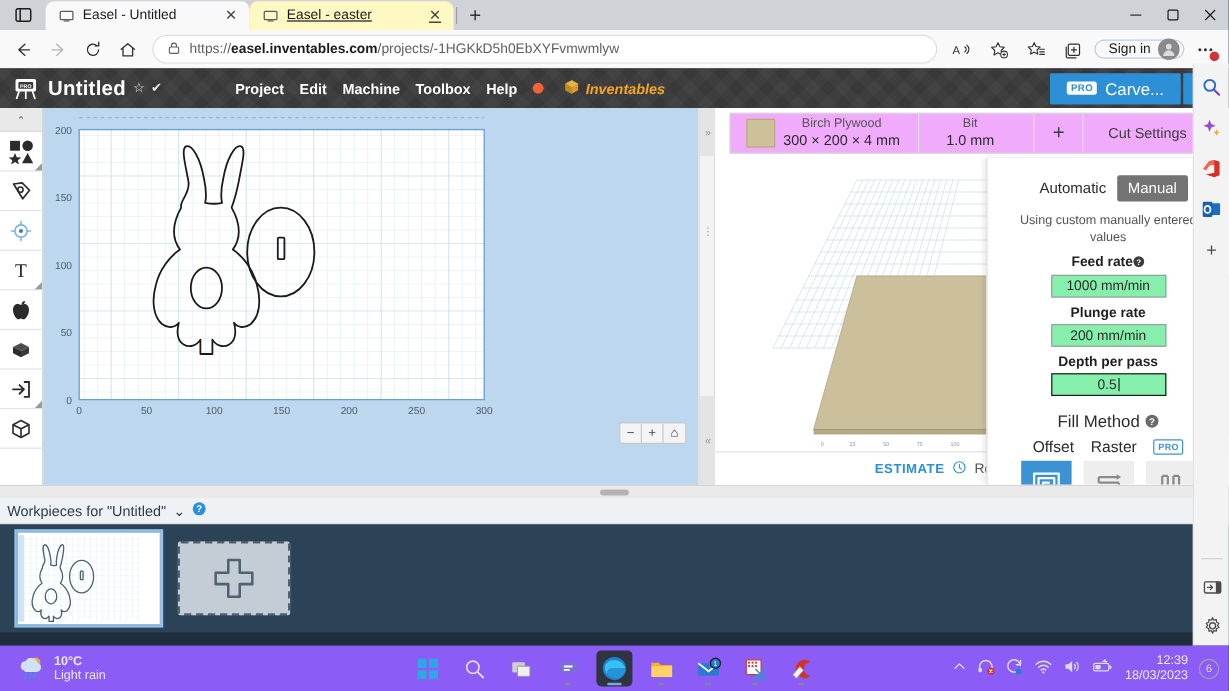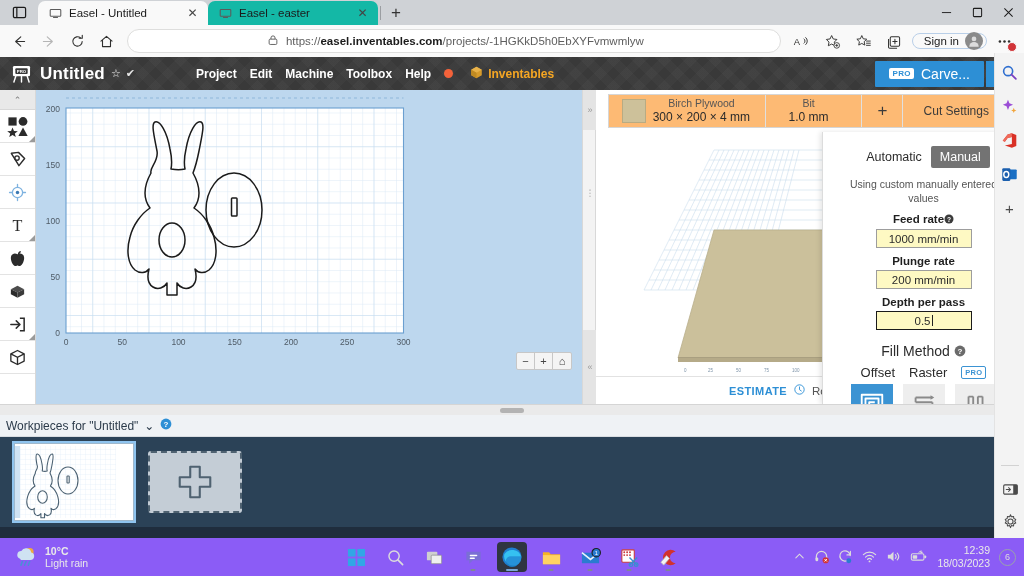--- a/index.html
+++ b/index.html
@@ -19,21 +19,21 @@
   .tab-sys-btn {
     width:38px; height:25px; display:flex; align-items:center; justify-content:center;
   }
   .tab-sys-btn svg { display:block; }
   .tab {
     height:24px; display:flex; align-items:center; gap:7px;
     padding:0 8px 0 10px; border-radius:7px 7px 0 0; min-width:170px;
     font-size:11.5px; color:#1b1b1b; position:relative;
   }
   .tab.active { background:#f9f9f9; }
-  .tab.inactive { background:#14b8a6; }
+  .tab.inactive { background:#fef9c3;text-decoration:underline; }
   .tab .tab-title { flex:1; white-space:nowrap; overflow:hidden; text-overflow:ellipsis; }
   .tab .tab-close { width:15px;height:15px;display:flex;align-items:center;justify-content:center;
     color:#444; font-size:12px; border-radius:3px; flex:0 0 auto;}
   .tab-fav { width:14px;height:14px;flex:0 0 auto; display:flex;align-items:center;justify-content:center;}
   .newtab { width:26px;height:24px;display:flex;align-items:center;justify-content:center;
     font-size:17px;color:#333; }
   .tab-sep { width:1px;height:14px;background:#9b9ea2; margin:0 2px 5px 2px; }
   .winbtns { position:absolute; right:0; top:0; display:flex; height:25px; }
   .winbtn { width:31px;height:25px;display:flex;align-items:center;justify-content:center;
     font-size:11px; color:#1b1b1b;}
@@ -42,21 +42,21 @@
     height:32px; background:#f9f9f9; display:flex; align-items:center; gap:2px; padding:0 6px;
   }
   .navicon {
     width:27px;height:27px; border-radius:4px; display:flex;align-items:center;justify-content:center;
     color:#30302f; flex:0 0 auto;
   }
   .navicon.disabled { color:#b5b5b5; }
   .omnibox {
     flex:1; height:24px; background:#fff; border-radius:12px; display:flex; align-items:center;
     gap:7px; padding:0 8px 0 11px; margin:0 5px; border:1px solid #dededd;
-    font-size:11.5px; color:#5e5e5e; overflow:hidden; white-space:nowrap;justify-content:center;
+    font-size:11.5px; color:#5e5e5e; overflow:hidden; white-space:nowrap;
   }
   .omnibox .url b { color:#1b1b1b; font-weight:600; }
   .omnibox .lock { flex:0 0 auto; }
   .omni-right { display:flex; align-items:center; gap:4px; margin-left:auto; }
   .signin {
     display:flex;align-items:center;gap:6px; height:16px; padding:0 3px 0 11px;
     border:1px solid #b9cfe8; border-radius:13px; font-size:11.5px; color:#1b1b1b;
   }
   .avatar-circ { width:18px;height:18px;border-radius:50%;background:#8a8a8a;
      display:flex;align-items:center;justify-content:center; }
@@ -73,21 +73,21 @@
     background-image:
       repeating-linear-gradient(135deg, rgba(255,255,255,.025) 0 9px, rgba(0,0,0,0) 9px 18px),
       repeating-linear-gradient(45deg, rgba(255,255,255,.025) 0 9px, rgba(0,0,0,0) 9px 18px);
   }
   .easel-logo { width:22px;height:20px; display:flex;align-items:center;justify-content:center; flex:0 0 auto;}
   .proj-title { font-size:17px; font-weight:600; margin-left:8px; letter-spacing:.2px; }
   .hdr-star { margin-left:6px; font-size:11px; color:#e6e6e6; }
   .hdr-check { margin-left:5px; font-size:11px; color:#e6e6e6; }
   .menu { display:flex; align-items:center; gap:13px; margin-left:20px; font-size:12px; font-weight:600;padding-left:41px;}
   .menu-dot { width:9px;height:9px;border-radius:50%;background:#f4623a; }
-  .inv-link { display:flex;align-items:center;gap:5px; color:#f5a623; font-weight:600; font-size:12px; margin-left:4px;}
+  .inv-link { display:flex;align-items:center;gap:5px; color:#f5a623; font-weight:600; font-size:12px; margin-left:4px;font-style:italic;}
   .carve-wrap { margin-left:auto; display:flex; align-items:center; gap:2px; padding-right:6px; }
   .carve-btn {
     background:#2d8fd5; height:26px; display:flex;align-items:center;gap:7px;
     padding:0 14px; color:#fff; font-size:14px; border-radius:1px;
   }
   .pro-chip {
     background:#fff; color:#2d8fd5; font-size:8px; font-weight:700; letter-spacing:.4px;
     padding:1px 3px; border-radius:2px;
   }
   .fullscreen-btn { background:#2d8fd5; width:32px;height:26px; display:flex;align-items:center;
@@ -129,21 +129,21 @@
   .divider { width:14px; background:#f3f3f3; border-left:1px solid #d8d8d8; border-right:1px solid #d8d8d8;
      position:relative; display:flex; flex-direction:column; }
   .div-hnd { position:absolute; left:0; width:14px; display:flex; align-items:center; justify-content:center;
      color:#9a9a9a; font-size:9px; background:#e4e4e4;}
   .div-grip { position:absolute; left:0; width:14px; display:flex; align-items:center; justify-content:center;
      color:#9a9a9a; font-size:9px; }
 
   
   .preview-col { flex:1; position:relative; background:#fff; overflow:hidden; }
   .matbar {
-    position:absolute; top:4px; left:12px; right:14px; height:34px; background:#fdba74;
+    position:absolute; top:4px; left:12px; right:14px; height:34px; background:#f0abfc;
     border:1px solid #d6d6d6; display:flex; align-items:stretch; font-size:11px; color:#3b3b3b;
   }
   .matcell { display:flex; align-items:center; justify-content:center; border-right:1px solid #e0e0e0; }
   .mat-sw { width:24px;height:24px;background:#cdc19a; border:1px solid #b8ab83; margin:0 7px 0 8px; flex:0 0 auto;}
   .mat-txt { display:flex; flex-direction:column; align-items:center; line-height:1.25; padding-right:10px;}
   .mat-txt .lbl { font-size:10.5px; color:#555; }
   .mat-txt .val { font-size:12px; color:#2b2b2b; }
   .est-bar {
     position:absolute; left:0; right:0; bottom:0; height:28px; background:#fff;
     border-top:1px solid #e2e2e2; display:flex; align-items:center; justify-content:center; gap:7px;
@@ -158,21 +158,21 @@
     display:flex; flex-direction:column;
   }
   .settings-body { flex:1; overflow:hidden; padding:6px 14px 0 14px; text-align:center; }
   .seg { display:flex; justify-content:center; align-items:center; gap:0; margin:8px 0 9px; }
   .seg-opt { font-size:12.5px; color:#2b2b2b; padding:4px 9px; }
   .seg-opt.active { background:#737373; color:#fff; border-radius:2px; }
   .hint { font-size:10.5px; color:#545454; line-height:1.35; margin-bottom:8px; }
   .fld-label { font-size:11.5px; font-weight:700; color:#1f1f1f; margin:7px 0 3px; }
   .q-ico { display:inline-block; vertical-align:-1px; }
   .fld {
-    width:96px; height:19px; margin:0 auto; border:1px solid #9d9d9d; background:#fef9c3;
+    width:96px; height:19px; margin:0 auto; border:1px solid #9d9d9d; background:#86efac;
     display:flex; align-items:center; justify-content:center; font-size:11.5px; color:#2b2b2b;
   }
   .fld.focused { border:1.5px solid #1b1b1b; }
   .caret { display:inline-block; width:1px; height:11px; background:#222; margin-left:1px; }
   .sect-title { font-size:14px; color:#2b2b2b; margin:13px 0 5px; }
   .opt-row { display:flex; justify-content:center; align-items:center; gap:14px; font-size:13px; color:#2b2b2b; }
   .pro-chip2 { border:1px solid #3b93d3; color:#3b93d3; font-size:7.5px; font-weight:700;
      padding:1px 3px; border-radius:2px; letter-spacing:.3px;}
   .tile-row { display:flex; justify-content:center; gap:10px; margin-top:4px; }
   .tile { width:42px;height:42px; background:#eeeeee; display:flex;align-items:center;justify-content:center;}

